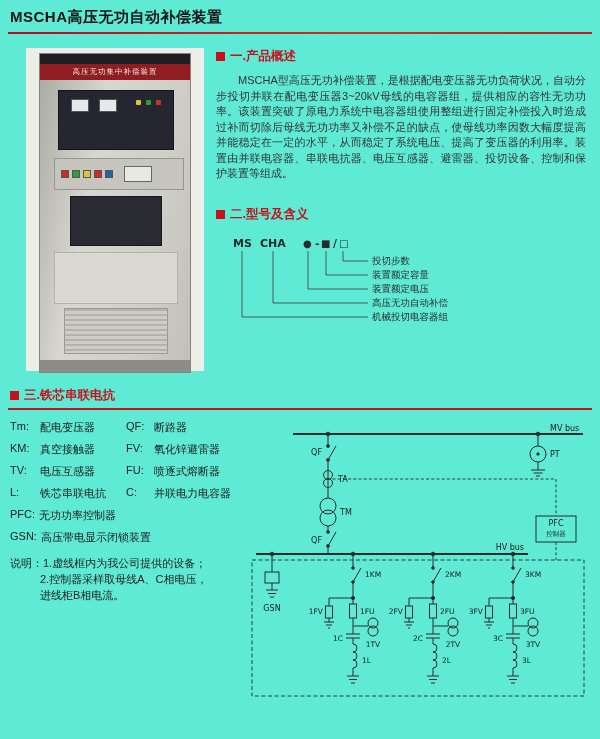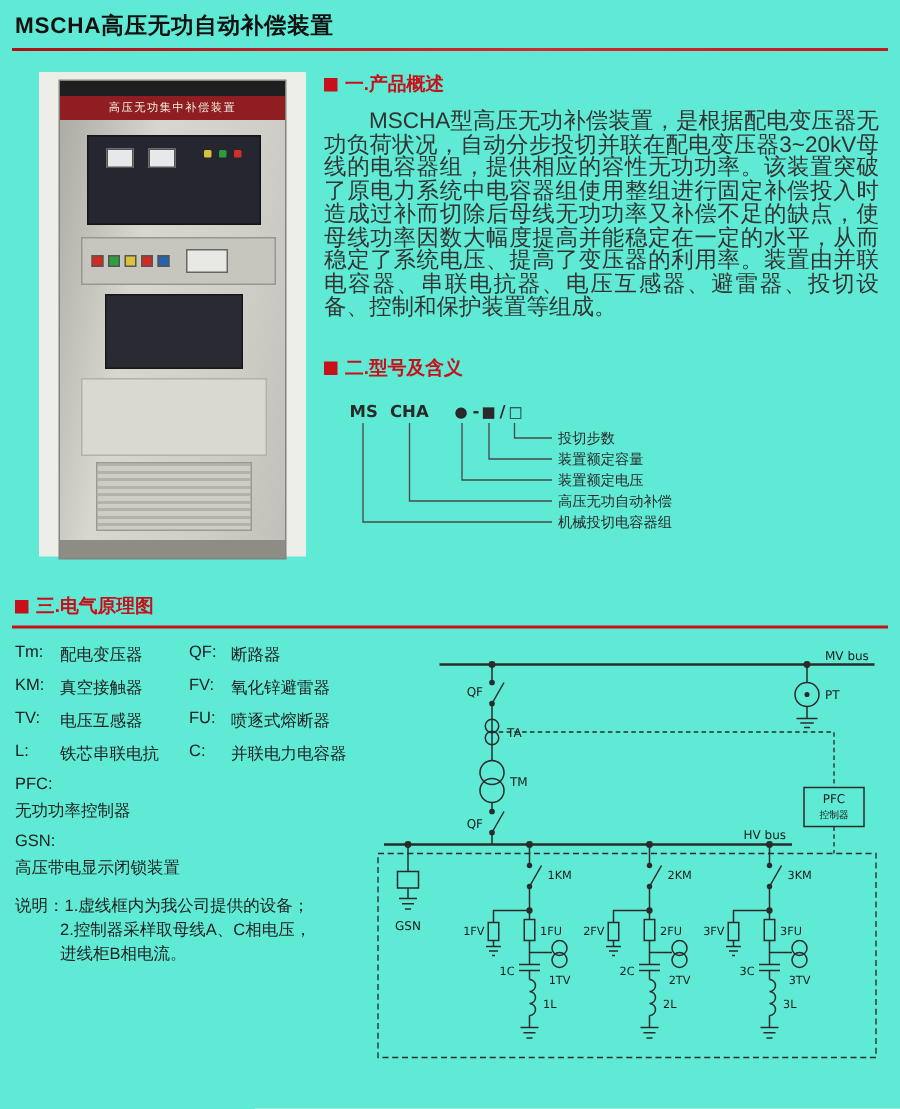--- a/index.html
+++ b/index.html
@@ -33,37 +33,37 @@
   .ind{width:6px;height:6px;display:inline-block;border:1px solid #555;}
   .ind.red{background:#cf2b22;} .ind.green{background:#2f9e42;} .ind.yellow{background:#d9c33d;} .ind.blue{background:#2763a8;}
   .ctrl-meter{width:26px;height:14px;background:#e9e9e4;border:1px solid #666;margin-left:8px;}
   .cab-win2{position:absolute;left:30px;top:142px;width:90px;height:48px;background:#2a2a33;border:1px solid #17171d;}
   .cab-panel{position:absolute;left:14px;top:198px;width:122px;height:50px;background:#d9d9d2;border:1px solid #b2b2aa;}
   .cab-vent{position:absolute;left:24px;top:254px;width:102px;height:44px;border:1px solid #9a9a92;
             background:repeating-linear-gradient(180deg,#b3b3ab 0 2px,#cdcdc5 2px 5px);}
   .cab-base{position:absolute;left:0;bottom:0;width:100%;height:12px;background:#8d8d86;}
 
   .right-col{flex:1;margin-left:12px;padding-right:14px;}
-  .overview-body{margin:0;font-size:15px;line-height:15.5px;text-align:justify;text-indent:2em;color:#333;}
+  .overview-body{margin:0;font-size:11px;line-height:15.5px;text-align:justify;text-indent:2em;color:#333;}
 
   .model-sec{margin-top:24px;}
   .model-svg{display:block;margin-left:2px;}
   .tok{font-family:"DejaVu Sans",sans-serif;font-size:11px;font-weight:bold;fill:#2a2a2a;}
   .sym{font-size:10px;}
   .mlabel{font-family:"DejaVu Sans",sans-serif;font-size:9.5px;fill:#2a2a2a;}
   .mline path{stroke:#4a4a4a;stroke-width:.9;fill:none;}
 
   
   .schem-sec{margin-top:16px;}
   .schem-sec .sec-head{margin-left:10px;margin-bottom:0;}
   .sec-rule{height:2px;margin:4px 8px 0 8px;background:#c8101a;}
   .schem-row{display:flex;margin-top:10px;}
   .legend{width:228px;padding-left:10px;font-size:11px;color:#222;flex:0 0 auto;}
   .lrow{display:grid;grid-template-columns:30px 86px 28px 1fr;margin-bottom:7px;}
-  .lrow-single{display:flex;gap:4px;margin-bottom:7px;flex-direction:column;}
+  .lrow-single{display:flex;gap:4px;margin-bottom:7px;}
   .lk{color:#222;}
   .notes{margin-top:10px;line-height:16px;}
   .note.indent{padding-left:30px;}
 
   .circuit-wrap{flex:1;display:flex;justify-content:flex-start;}
   .circuit-svg{display:block;}
   .cg{stroke:#2b2b2b;fill:none;stroke-width:1;}
   .ct{font-family:"DejaVu Sans",sans-serif;font-size:8px;fill:#1c1c1c;stroke:none;}
   .ct7{font-size:7.5px;}
   .ct6{font-size:6.5px;}
@@ -145,21 +145,21 @@
           <text class="mlabel" x="154" y="89">机械投切电容器组</text>
         </svg>
       </div>
 
     </div>
   </div>
 
   <div class="schem-sec">
     <div class="sec-head">
       <span class="sec-bullet"></span>
-      <span class="sec-title">三.电气原理图</span>
+      <span class="sec-title">三.铁芯串联电抗</span>
     </div>
     <div class="sec-rule"></div>
 
     <div class="schem-row">
 
       <div class="legend">
         <div class="lrow">
           <span class="lk">Tm:</span>
           <span class="lv">配电变压器</span>
           <span class="lk">QF:</span>

